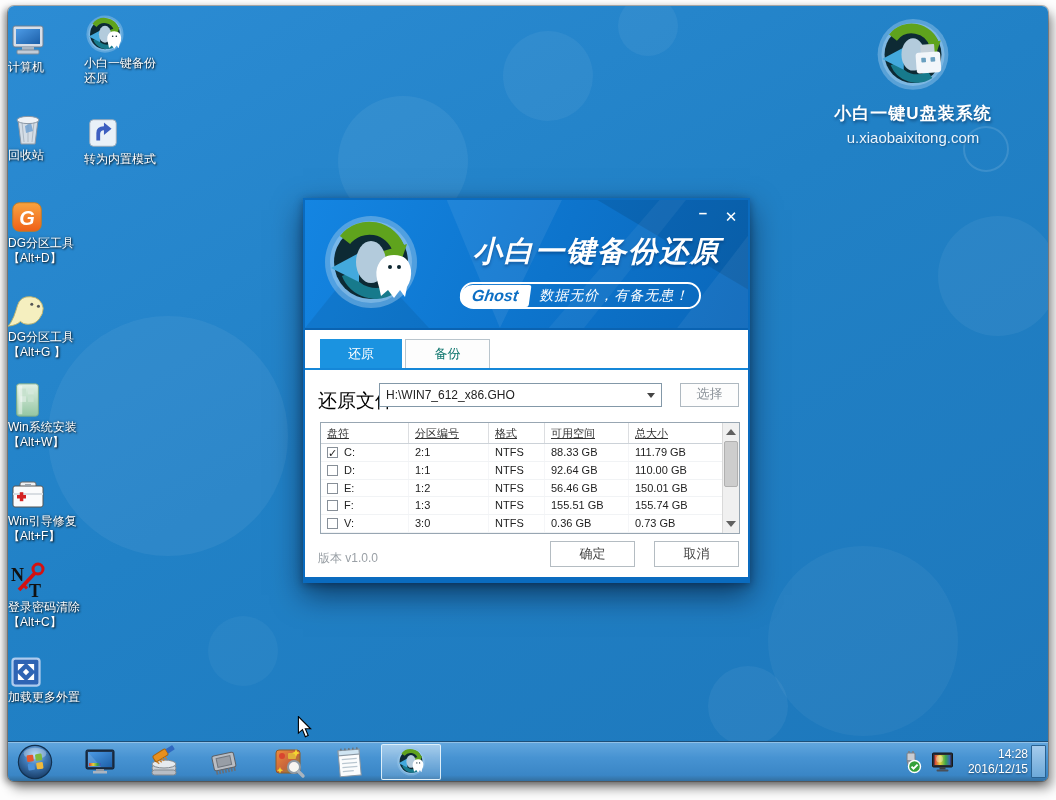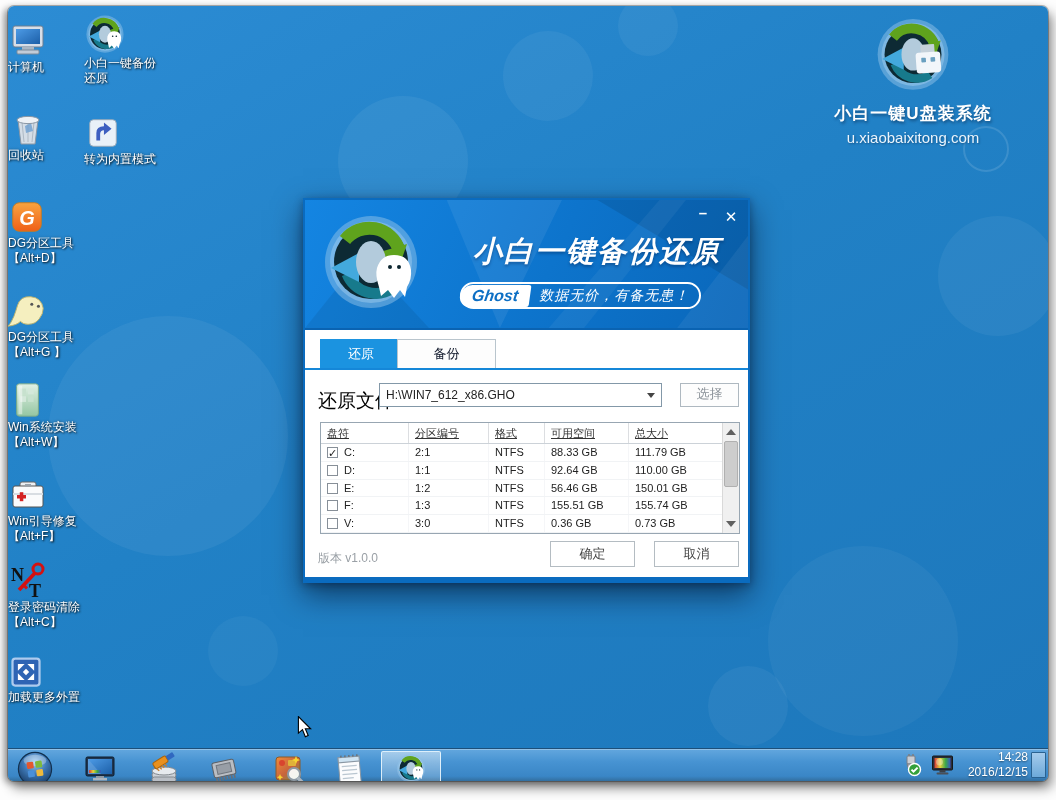--- a/index.html
+++ b/index.html
@@ -46,21 +46,21 @@
   .gbadge { position:absolute; left:155px; top:82px; height:27px; display:flex; align-items:center;
     border:2px solid #fff; border-radius:15px; padding-right:10px; }
   .gchip { background:#fff; color:#0d6fc4; font-weight:bold; font-style:italic; font-size:16px;
     padding:2px 12px; margin:-2px 0 -2px -2px; border-radius:14px 3px 3px 14px; transform:skewX(-8deg); }
   .gslogan { color:#fff; font-size:14px; font-style:italic; padding-left:9px; white-space:nowrap; letter-spacing:1px; }
 
   .tabstrip { position:relative; height:40px; background:#fff; border-bottom:2px solid #1587d8; }
   .tab { position:absolute; bottom:0; height:29px; display:flex; align-items:center; justify-content:center;
     font-size:13px; cursor:pointer; }
   .tab-restore { left:15px; width:82px; }
-  .tab-backup { left:92px; width:99px; background:#fdfdfd; border:1px solid #b9c5cd; border-bottom:none; color:#0f172a; }
+  .tab-backup { left:100px; width:85px; background:#fdfdfd; border:1px solid #b9c5cd; border-bottom:none; color:#0f766e; }
   .tab.active { background:#1b93e0; color:#fff; border:none; }
 
   .dbody { position:relative; height:207px; background:#fff; }
   .flabel { position:absolute; left:13px; top:18px; font-size:19px; color:#000000; }
   .combo { position:absolute; left:74px; top:13px; width:283px; height:24px; border:1px solid #8398a8;
     background:#fff; font-size:12px; color:#222; line-height:22px; padding-left:6px; cursor:pointer; }
   .combo .chev { position:absolute; right:6px; top:9px; width:0; height:0;
     border-left:4px solid transparent; border-right:4px solid transparent; border-top:5px solid #444; }
   .choosebtn { position:absolute; left:375px; top:13px; width:59px; height:24px; border:1px solid #aeb8c0;
     background:#fdfdfd; color:#8b9299; font-size:13px; text-align:center; line-height:22px; cursor:pointer;font-family:Liberation Mono, monospace; }
@@ -82,21 +82,21 @@
   .sarrow.down { bottom:6px; border-top:6px solid #606060; }
   .sthumb { position:absolute; left:1px; right:1px; top:18px; height:46px; background:#cdcdcd;
     border:1px solid #b0b0b0; border-radius:2px; cursor:pointer; }
 
   .version { position:absolute; left:13px; top:180px; font-size:12px; color:#9aa0a6;text-align:center; }
   .dlgbtn { position:absolute; top:171px; width:85px; height:26px; background:#fff; border:1px solid #b4bcc2;
     color:#444; font-size:13px; text-align:center; line-height:24px; cursor:pointer; }
   .okbtn { left:245px; } .cancelbtn { left:349px; }
 
   
-  .taskbar { position:absolute; left:0; right:0; bottom:0; height:33px;
+  .taskbar { position:absolute; left:0; right:0; bottom:0; height:40px;
     background:linear-gradient(#63a7de,#4793d2 40%,#3a86c6 85%,#336f9f);
     border-top:1px solid #1d4f79; box-shadow:inset 0 1px 0 rgba(255,255,255,.3); }
   .startorb { position:absolute; left:8px; top:1px; width:38px; height:38px; cursor:pointer; }
   .tbicon { position:absolute; top:3px; width:40px; height:34px; display:flex; align-items:center; justify-content:center; cursor:pointer; }
   .tbactive { position:absolute; left:373px; top:2px; width:60px; height:36px;
     background:linear-gradient(rgba(255,255,255,.45),rgba(255,255,255,.12));
     border:1px solid rgba(240,250,255,.85); border-radius:2px;
     display:flex; align-items:center; justify-content:center; cursor:pointer; }
   .tray { position:absolute; top:0; bottom:0; right:20px; display:flex; align-items:center; gap:7px; }
   .clock { text-align:right; color:#fff; font-size:12px; line-height:15px; text-shadow:0 1px 2px rgba(0,0,0,.5);

